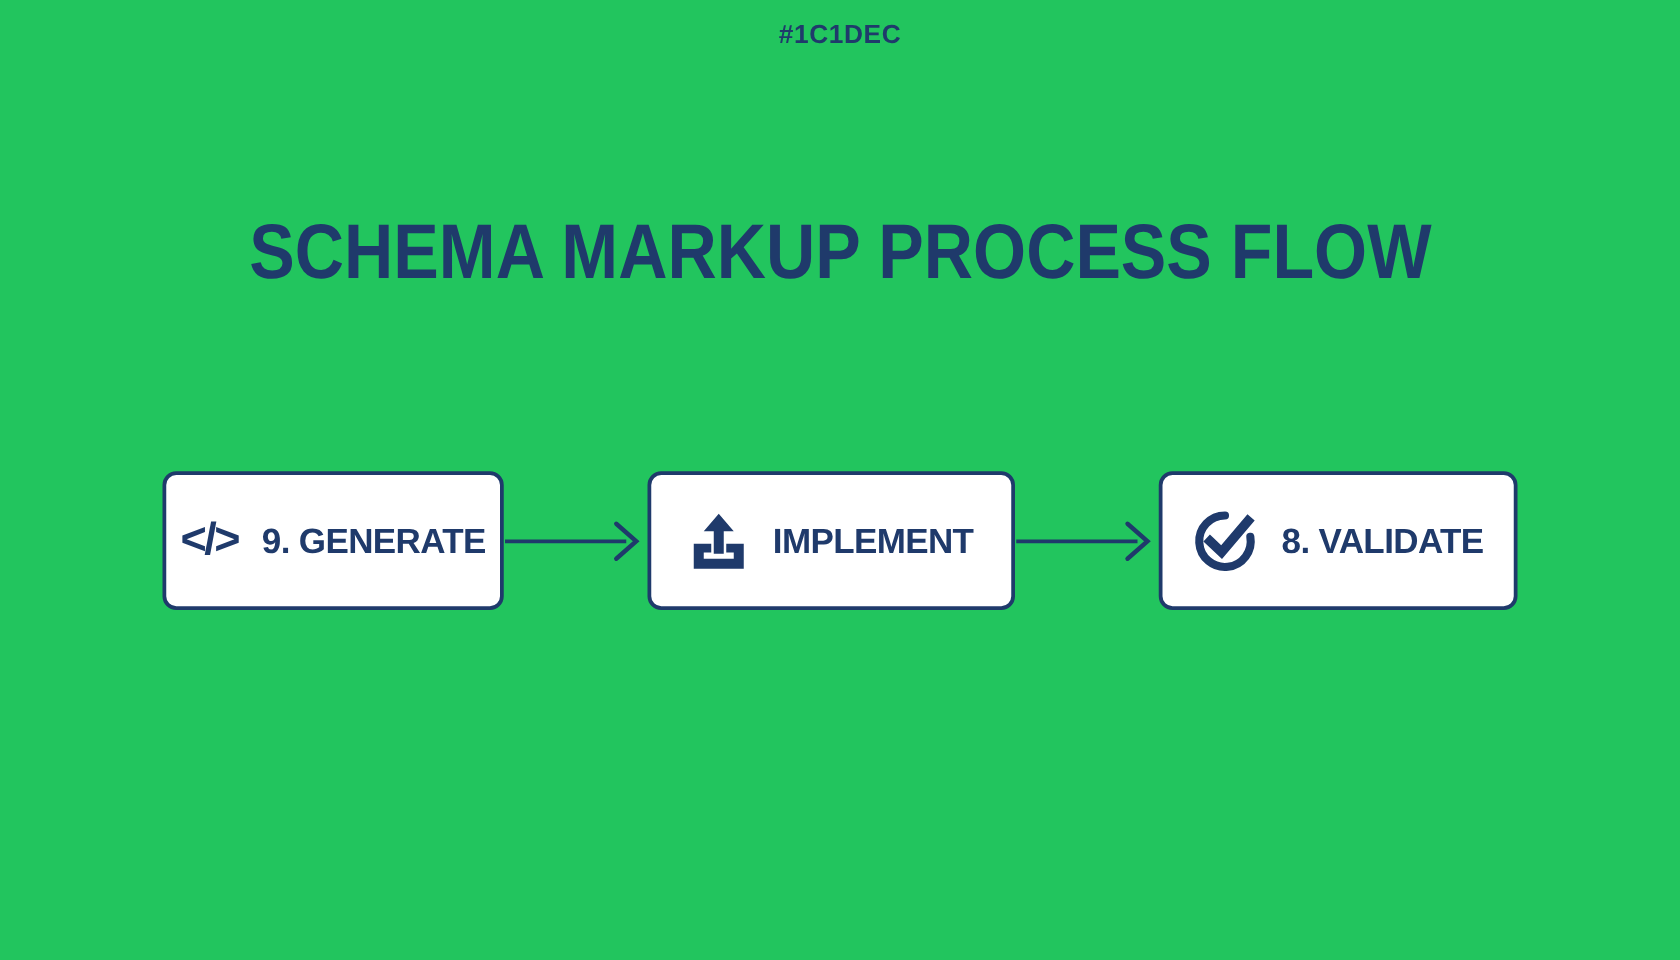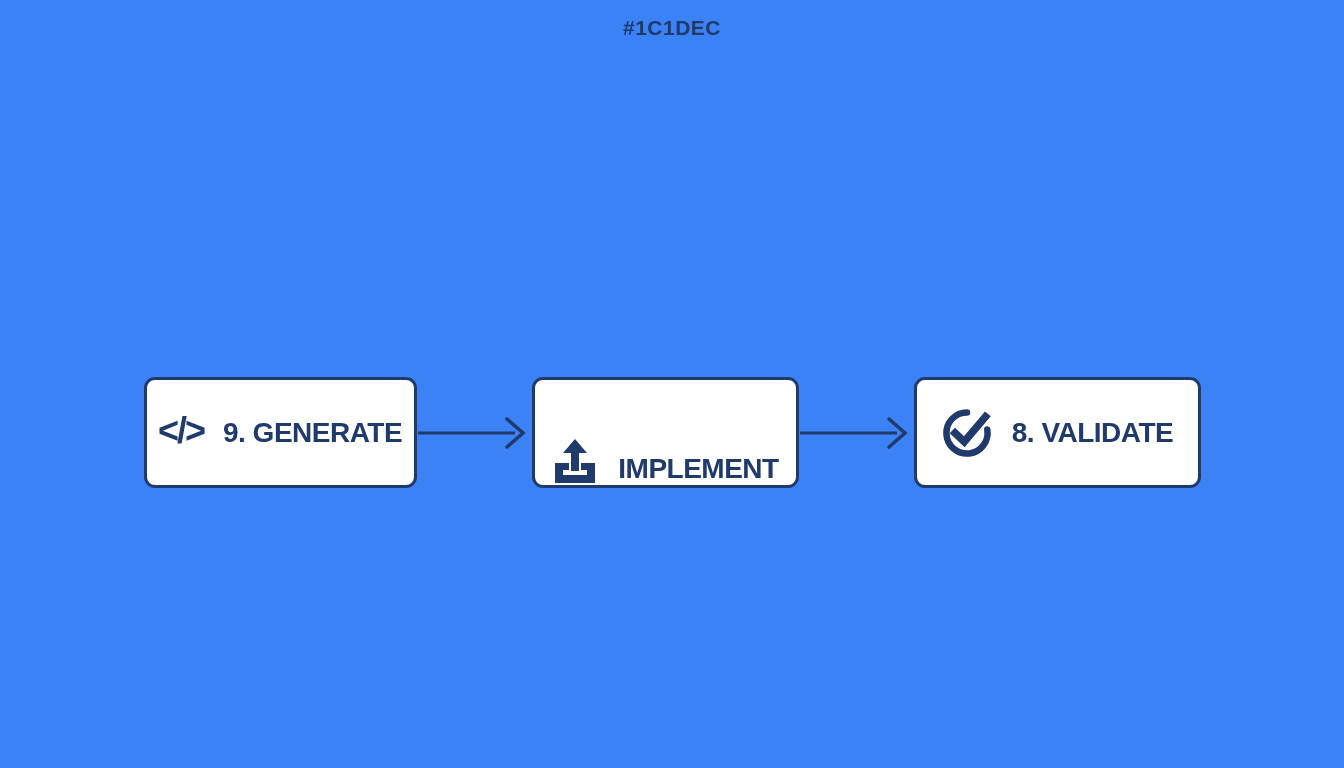--- a/index.html
+++ b/index.html
@@ -8,21 +8,21 @@
     width: 1344px;
     height: 768px;
     overflow: hidden;
     background: #fafbfb;
     font-family: "Liberation Sans", sans-serif;
   }
   .page {
     position: relative;
     width: 1344px;
     height: 768px;
-    background: #3b82f6;
+    background: #22c55e;
   }
   .color-code-label {
     position: absolute;
     top: 16px;
     left: 0;
     width: 100%;
     text-align: center;
     font-size: 21px;
     font-weight: 800;
     letter-spacing: 0.5px;
@@ -61,21 +61,21 @@
     border: 3px solid #1f3a6b;
     border-radius: 11px;
     box-sizing: border-box;
     display: flex;
     align-items: center;
     justify-content: center;
     gap: 19px;
     padding: 0 16px;
   }
   .step-box.generate  { width: 273px; }
-  .step-box.implement { width: 267px; align-items: flex-end; }
+  .step-box.implement { width: 294px; }
   .step-box.validate  { width: 287px; }
   .step-label {
     font-size: 28px;
     font-weight: 800;
     letter-spacing: -0.5px;
     color: #1f3a6b;
     white-space: nowrap;
   }
   .code-glyph {
     font-size: 36px;
@@ -89,20 +89,23 @@
     flex: 0 0 auto;
   }
 </style>
 </head>
 <body>
 
 <div class="page">
 
   <div class="color-code-label">#1C1DEC</div>
 
+  <div class="main-title-wrap">
+    <span class="main-title">SCHEMA MARKUP PROCESS FLOW</span>
+  </div>
 
   <div class="flow-row">
 
     <div class="step-box generate">
       <span class="code-glyph">&lt;/&gt;</span>
       <span class="step-label">9. GENERATE</span>
     </div>
 
     <svg class="arrow" width="115" height="44" viewBox="0 0 115 44">
       <path d="M1 22 H98" stroke="#1f3a6b" stroke-width="3" fill="none"></path>

